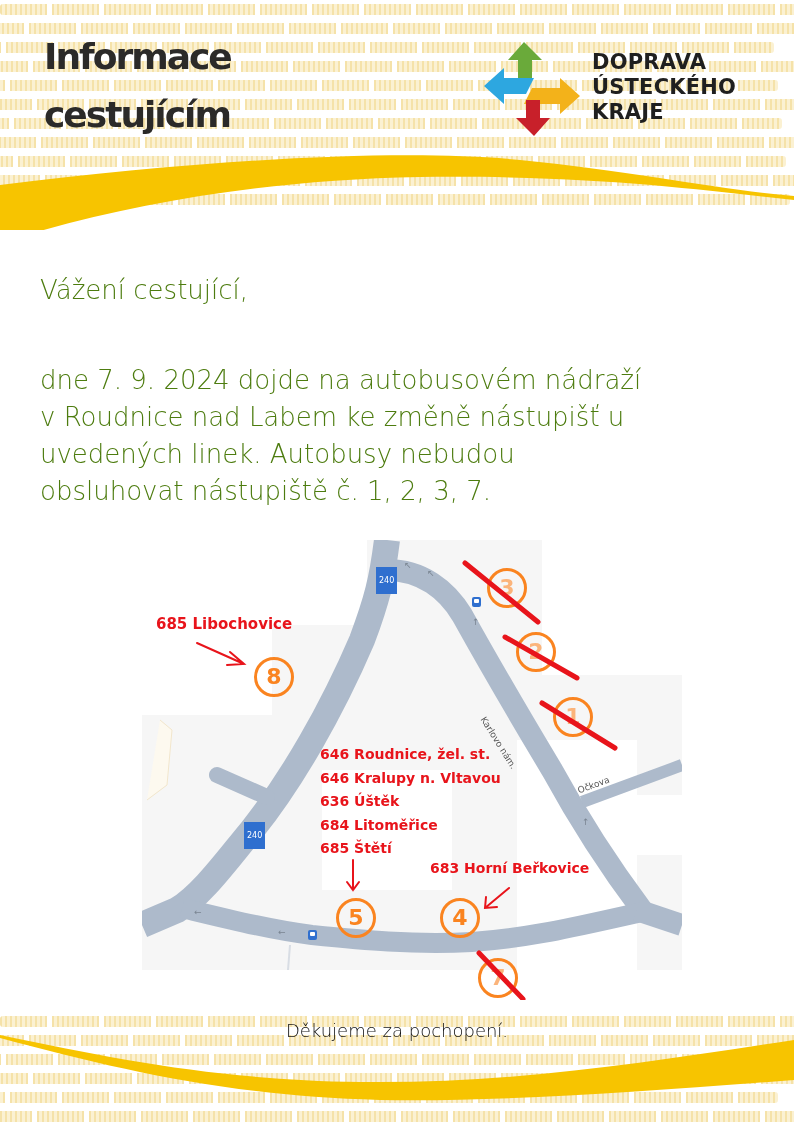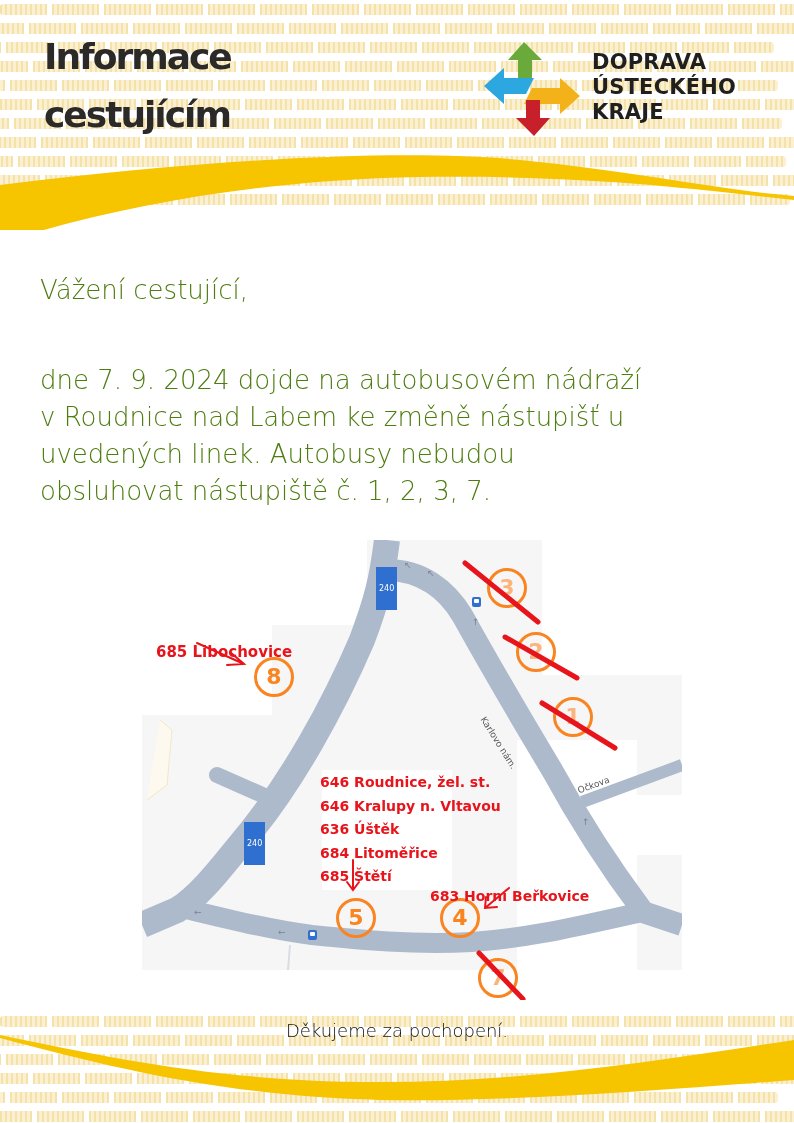--- a/index.html
+++ b/index.html
@@ -36,31 +36,31 @@
   .body-text {
     position: absolute; left: 40px;
     font-family: "DejaVu Sans", sans-serif; font-weight: 200;
     color: #4d7c0f; font-size: 26px; line-height: 37px;
   }
   .greeting { top: 272px; }
   .paragraph { top: 362px; width: 740px; }
   .map { position: absolute; left: 142px; top: 540px; width: 540px; height: 460px; }
   .map-label {
     position: absolute; color: #e8141b; font-weight: bold;
-    font-family: "DejaVu Sans", sans-serif; font-size: 14px; line-height: 23.5px; white-space: nowrap; margin-top: 28px;
+    font-family: "DejaVu Sans", sans-serif; font-size: 14px; line-height: 23.5px; white-space: nowrap;
   }
   .stop {
     position: absolute; width: 40px; height: 40px; border: 3px solid #fa8420; border-radius: 50%;
     box-sizing: border-box; text-align: center; line-height: 34px;
     color: #fa8420; font-weight: bold; font-size: 22px; background: transparent;
   }
   .stop.closed { color: #fbb47b; border-color: #fa8420; }
   .road-badge {
     position: absolute; background: #2f6fcf; color: #fff; font-size: 8px; line-height: 11px;
-    padding: 16px 3px; font-family: "DejaVu Sans", sans-serif;
+    padding: 8px 3px; font-family: "DejaVu Sans", sans-serif;
   }
   .bus-icon {
     position: absolute; width: 9px; height: 10px; background: #2f6fcf; border-radius: 2px;
   }
   .bus-icon::after {
     content: ""; position: absolute; left: 2px; top: 2px; width: 5px; height: 4px; background: #fff; border-radius: 1px;
   }
   .street-label {
     position: absolute; font-size: 9px; color: #555; font-family: "DejaVu Sans", sans-serif;
     text-shadow: 0 0 2px #fff, 0 0 2px #fff;

